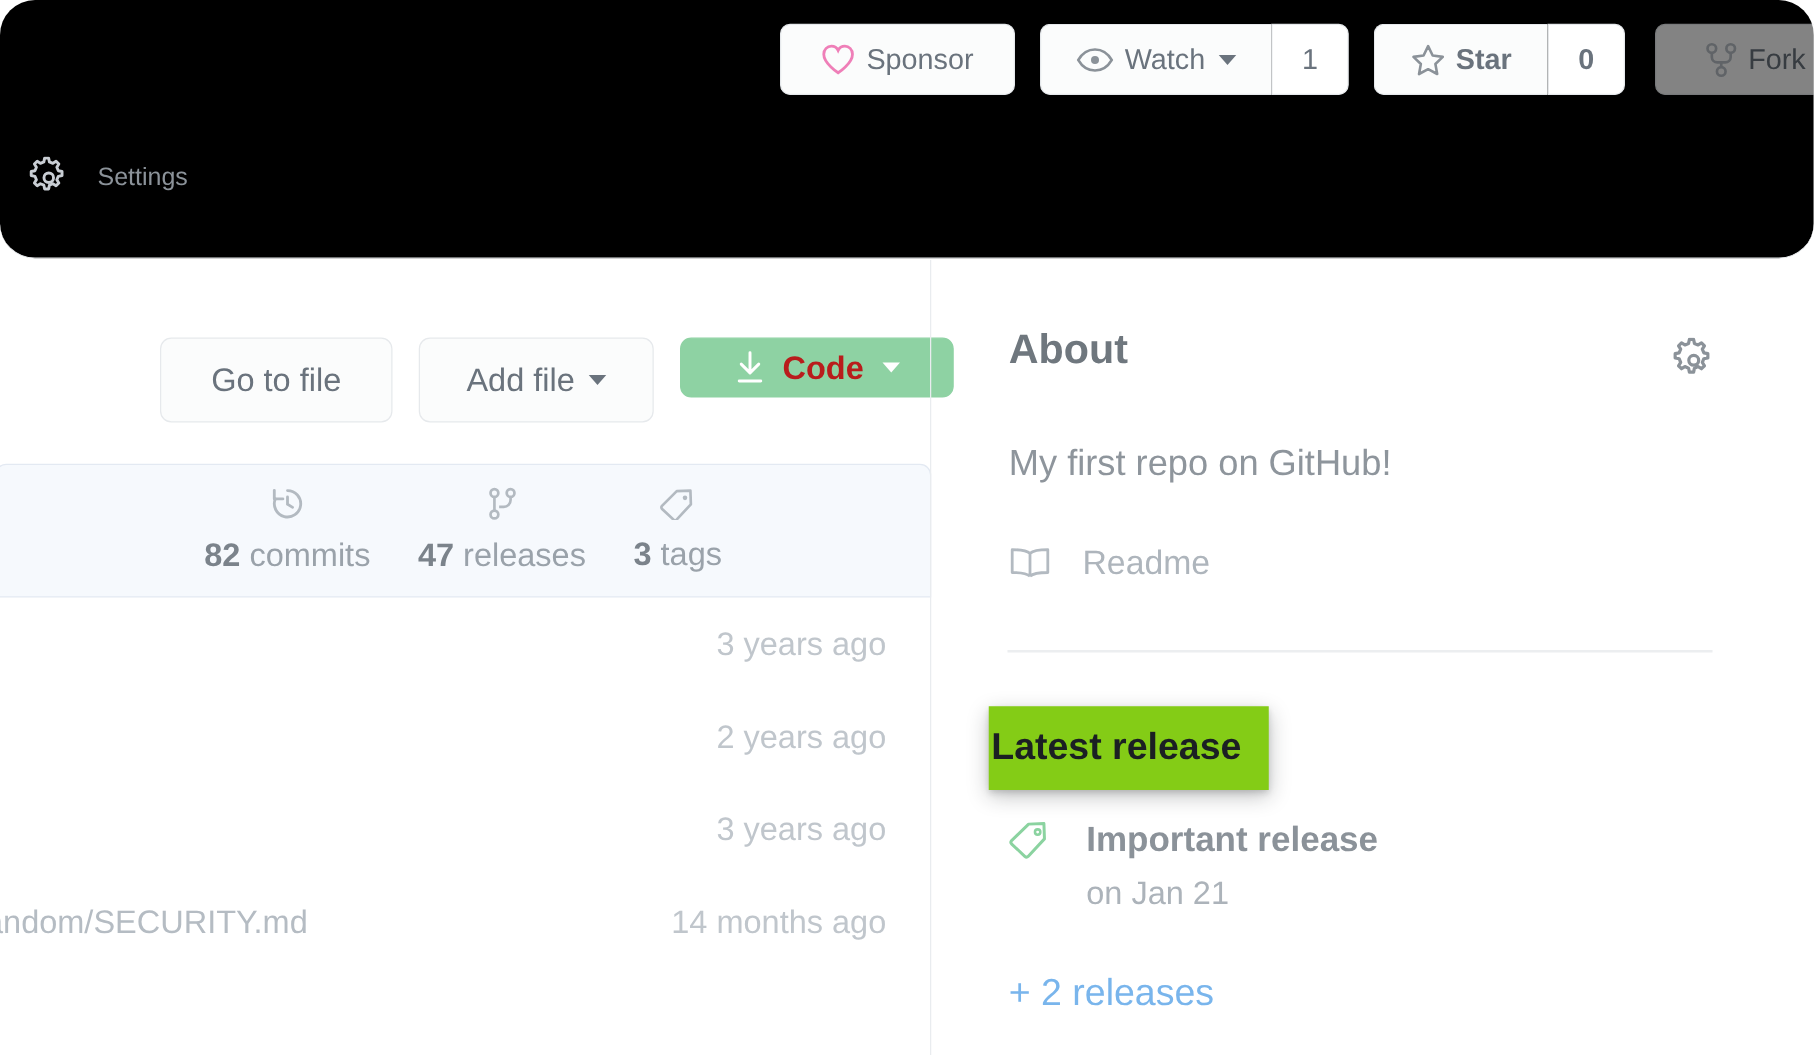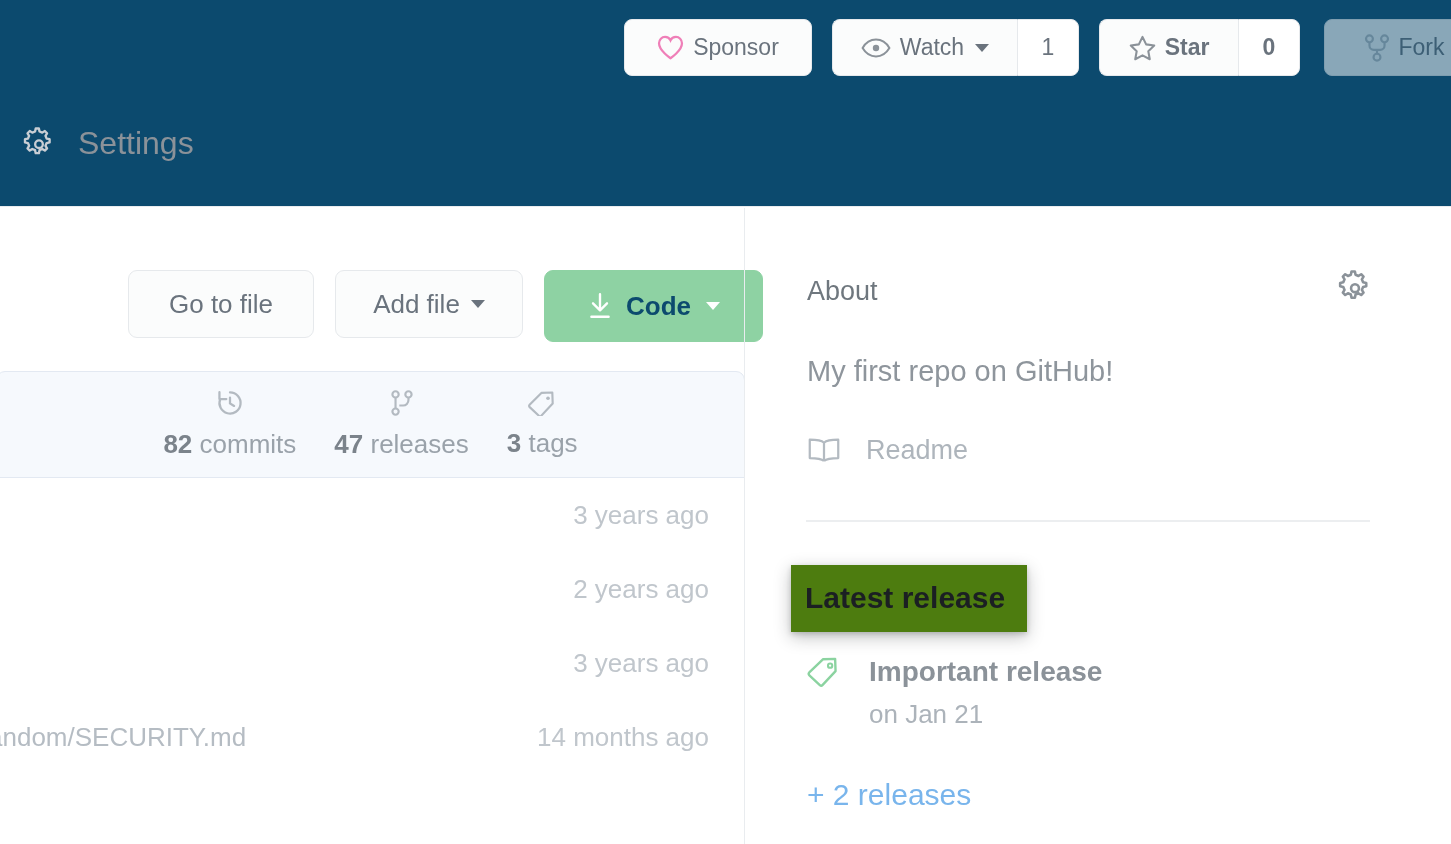--- a/index.html
+++ b/index.html
@@ -7,22 +7,23 @@
     width: 1451px; height: 844px;
     background: #ffffff;
     font-family: "Liberation Sans", sans-serif;
     overflow: hidden;
   }
   #screen { position: relative; width: 1451px; height: 844px; background: #ffffff; }
 
   
   .header-zone {
     position: absolute; left: 0; top: 0; width: 1451px; height: 207px;
-    background: #0c4a6e;
+    background: #000000;
     border-bottom: 1px solid #e9ecef;
+    border-radius: 28px;
   }
 
   
   .actions { position: absolute; left: 0; top: 0; width: 1451px; height: 95px; }
 
   .btn-group { position: absolute; display: flex; align-items: stretch; }
 
   .btn {
     display: flex; align-items: center; justify-content: center;
     gap: 9px;
@@ -60,39 +61,39 @@
     border-top: 8px solid #6a737d;
     margin-left: 2px;
   }
   .caret.light { border-top-color: #ffffff; }
 
   
   .nav-row { position: absolute; left: 0; top: 95px; width: 1451px; height: 112px; }
   .nav-item {
     position: absolute; left: 22px; top: 30px;
     display: flex; align-items: center; gap: 22px;
-    color: #8b9299; font-size: 32px;
+    color: #8b9299; font-size: 20px;
   }
 
   
   .content { position: absolute; left: 0; top: 208px; width: 1451px; height: 636px; background: #fff; }
 
   .repo-col { position: absolute; left: 0; top: 0; width: 745px; height: 636px; }
   .repo-col::after {
     content: ""; position: absolute; right: 0; top: 0; width: 1px; height: 636px;
     background: #e9ecef;
   }
 
   .file-actions { position: absolute; left: 116px; top: 62px; display: flex; gap: 21px; }
 
   .btn-gotofile { width: 186px; height: 68px; font-size: 26px; border-radius: 9px; margin-left: 12px; }
   .btn-addfile  { width: 188px; height: 68px; font-size: 26px; border-radius: 9px; }
   .btn-code {
-    width: 219px; height: 72px; font-size: 26px; border-radius: 9px;
-    background: #8ed2a3; border-color: #8ed2a3; color: #0c4a6e;
+    width: 219px; height: 48px; font-size: 26px; border-radius: 9px;
+    background: #8ed2a3; border-color: #8ed2a3; color: #b91c1c;
     font-weight: bold; gap: 13px;
   }
 
   
   .meta-bar {
     position: absolute; left: -4px; top: 163px; width: 749px; height: 107px;
     background: #f6f9fd;
     border: 1px solid #e3e9f2;
     border-radius: 9px 9px 0 0;
     display: flex; align-items: center; justify-content: center; gap: 38px;
@@ -107,43 +108,43 @@
     display: flex; align-items: center; justify-content: space-between;
     padding: 0 35px 0 0;
   }
   .file-name { font-size: 26px; color: #b5bcc3; margin-left: -12px; white-space: nowrap; }
   .file-age  { font-size: 26px; color: #c0c6cc; white-space: nowrap; }
 
   
   .sidebar { position: absolute; left: 745px; top: 0; width: 706px; height: 636px; }
 
   .about-head {
-    position: absolute; left: 62px; top: 68px;
-    font-size: 27px; font-weight: normal; color: #6f777e;
+    position: absolute; left: 62px; top: 52px;
+    font-size: 33px; font-weight: bold; color: #6f777e;
   }
   .about-gear { position: absolute; left: 592px; top: 62px; }
   .about-desc {
     position: absolute; left: 62px; top: 147px;
     font-size: 29px; color: #8e959c; white-space: nowrap;
   }
   .about-readme {
     position: absolute; left: 62px; top: 227px;
     display: flex; align-items: center; gap: 25px;
     font-size: 27px; color: #aeb5bc;
   }
 
   .divider {
     position: absolute; left: 61px; top: 312px; width: 564px; height: 2px;
     background: #eceef0;
   }
 
   .release-label {
     position: absolute; left: 46px; top: 357px;
-    background: #4d7c0f;
-    padding: 16px 22px 17px 14px;
+    background: #84cc16;
+    padding: 16px 22px 17px 2px;
     font-size: 30px; font-weight: bold; color: #1b1f23;
     box-shadow: 0 5px 16px rgba(27,31,35,0.28), 0 2px 5px rgba(27,31,35,0.18);
     white-space: nowrap;
   }
 
   .release-row {
     position: absolute; left: 62px; top: 448px;
     display: flex; gap: 28px;
   }
   .release-text { display: flex; flex-direction: column; gap: 11px; }

